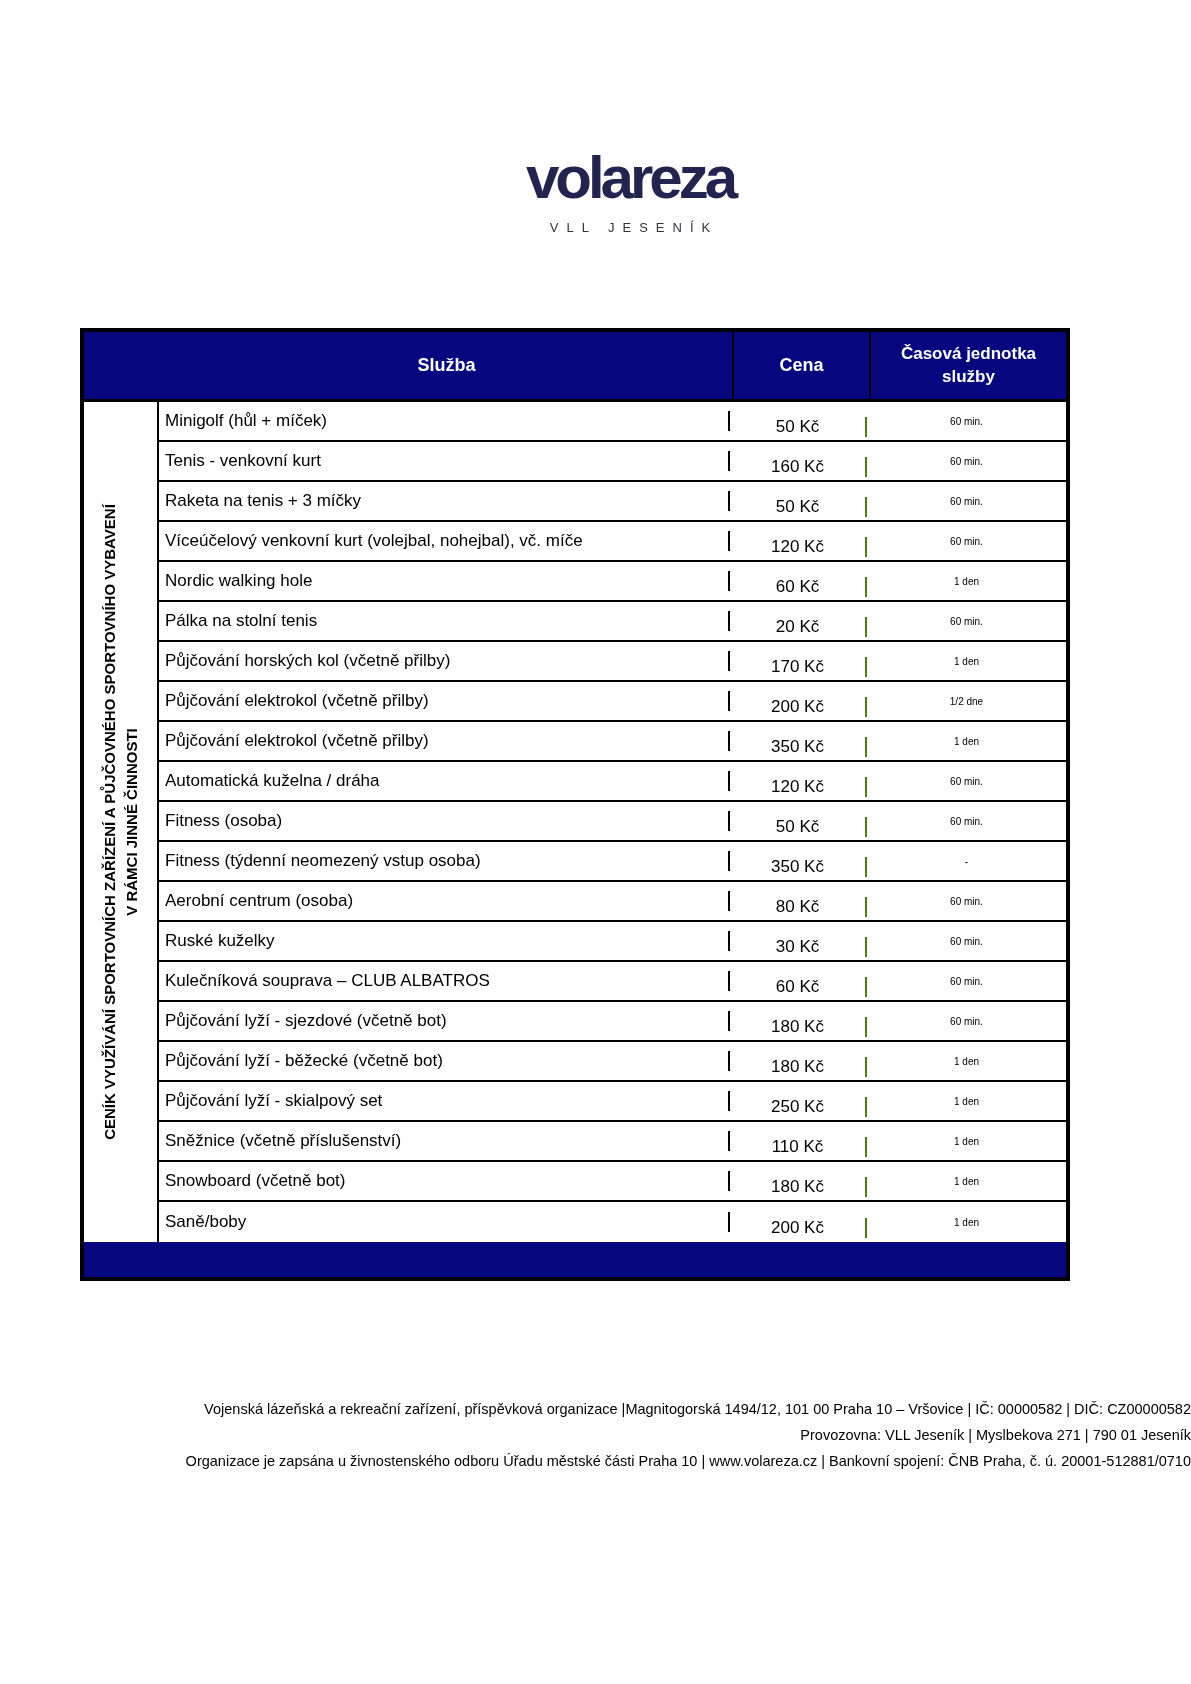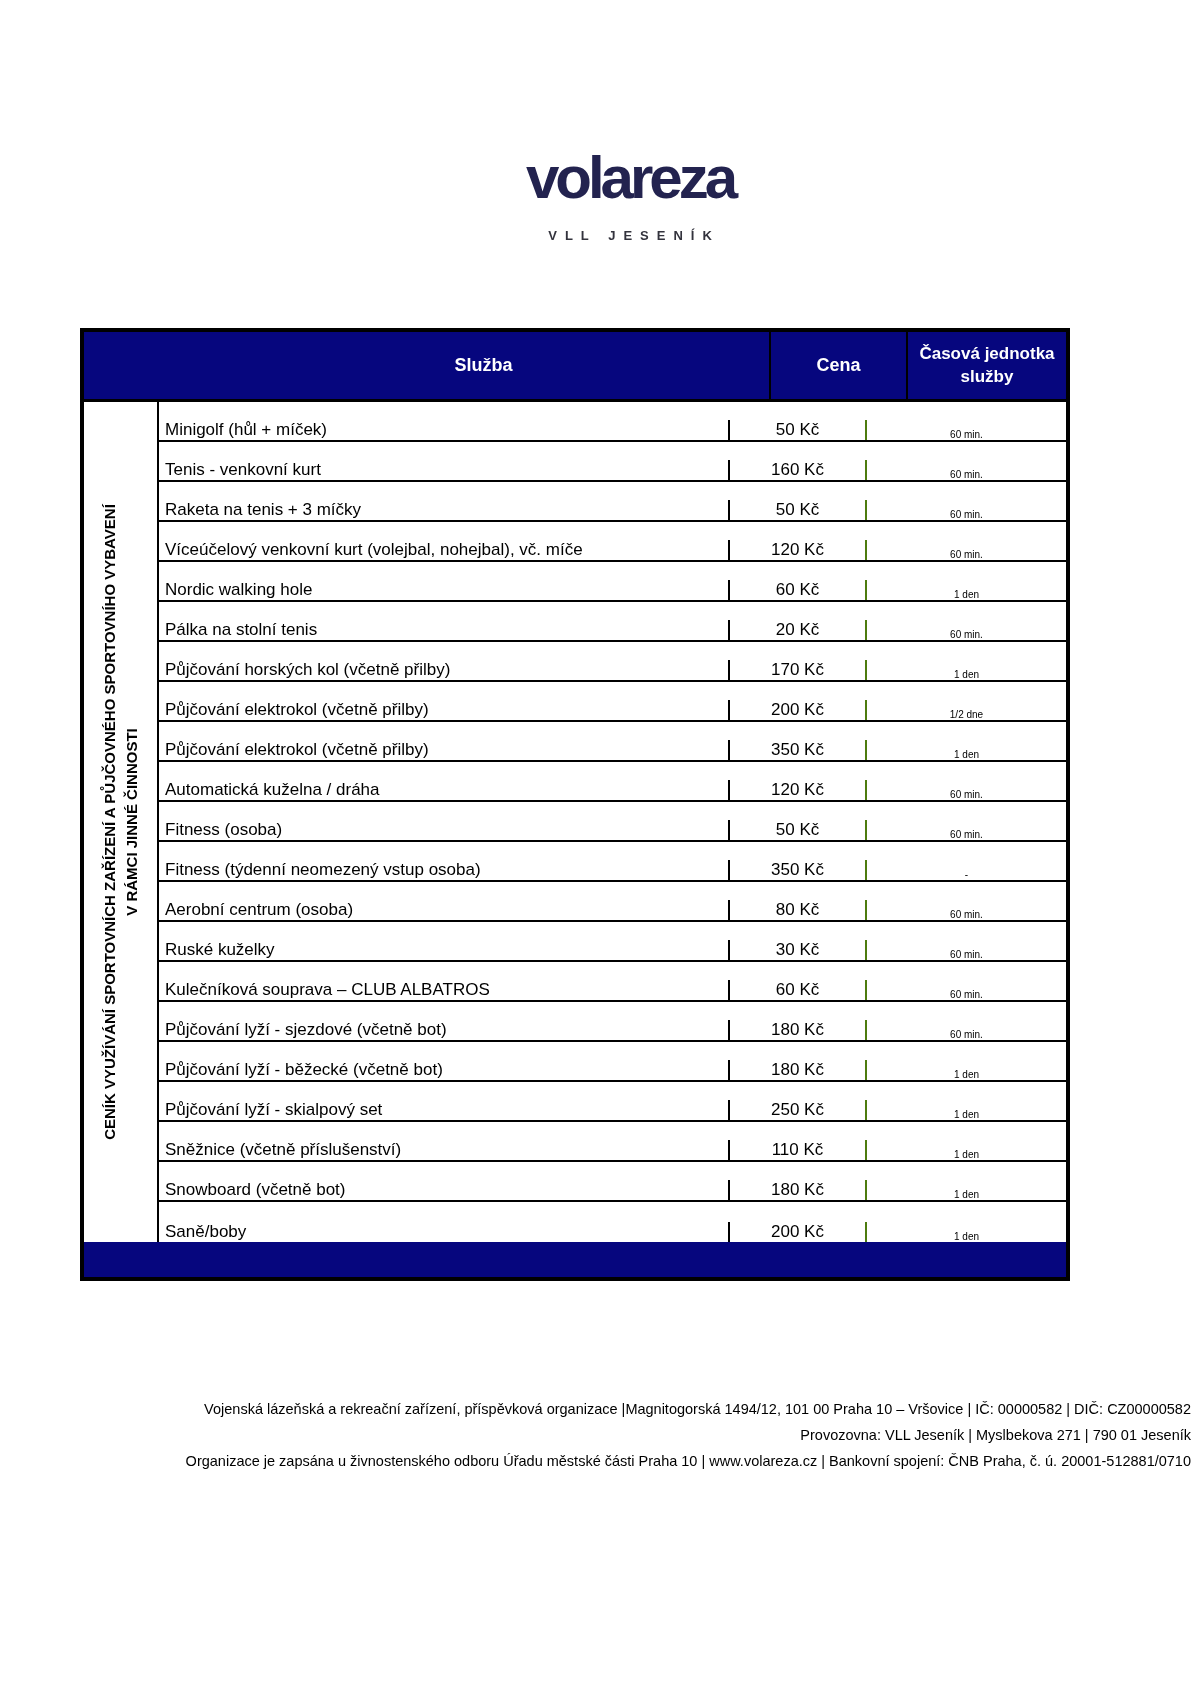--- a/index.html
+++ b/index.html
@@ -21,40 +21,40 @@
     white-space:nowrap;
   }
   .wordmark{
     font-size:60px;
     font-weight:800;
     letter-spacing:-4px;
     color:#23234F;
     line-height:1;
   }
   .logo-sub{
-    margin-top:20px;
+    margin-top:12px;
     font-size:13px;
-    font-weight:700;
+    font-weight:400;
     letter-spacing:8px;
     padding-left:8px; 
     color:#33333d;
   }
 
   
   .price-table{
     position:absolute;
     left:80px; top:328px;
     width:990px; height:953px;
     border:4px solid #000;
     box-sizing:border-box;
     background:#fff;
     display:flex;
     flex-direction:column;
   }
-  .navy{background:#06067E;padding-left:37px;}
+  .navy{background:#06067E;}
   .thead{
     display:flex;
     height:70px;
     flex:0 0 70px;
     border-bottom:3px solid #000;
     box-sizing:border-box;
     color:#fff;
     font-weight:bold;
   }
   .th{
@@ -94,21 +94,21 @@
   .rows{
     flex:1;
     display:flex;
     flex-direction:column;
   }
   .trow{
     display:flex;
     height:40px;flex:0 0 40px;
     border-bottom:2px solid #000;
     box-sizing:border-box;
-    align-items:flex-end;
+    align-items:center;
   }
   .trow:last-child{border-bottom:none;}
   .cell{
     display:flex;align-items:center;
     box-sizing:border-box;
   }
   .cell-service{
     width:571px;flex:0 0 571px;
     border-right:2px solid #000;
     padding-left:6px;

